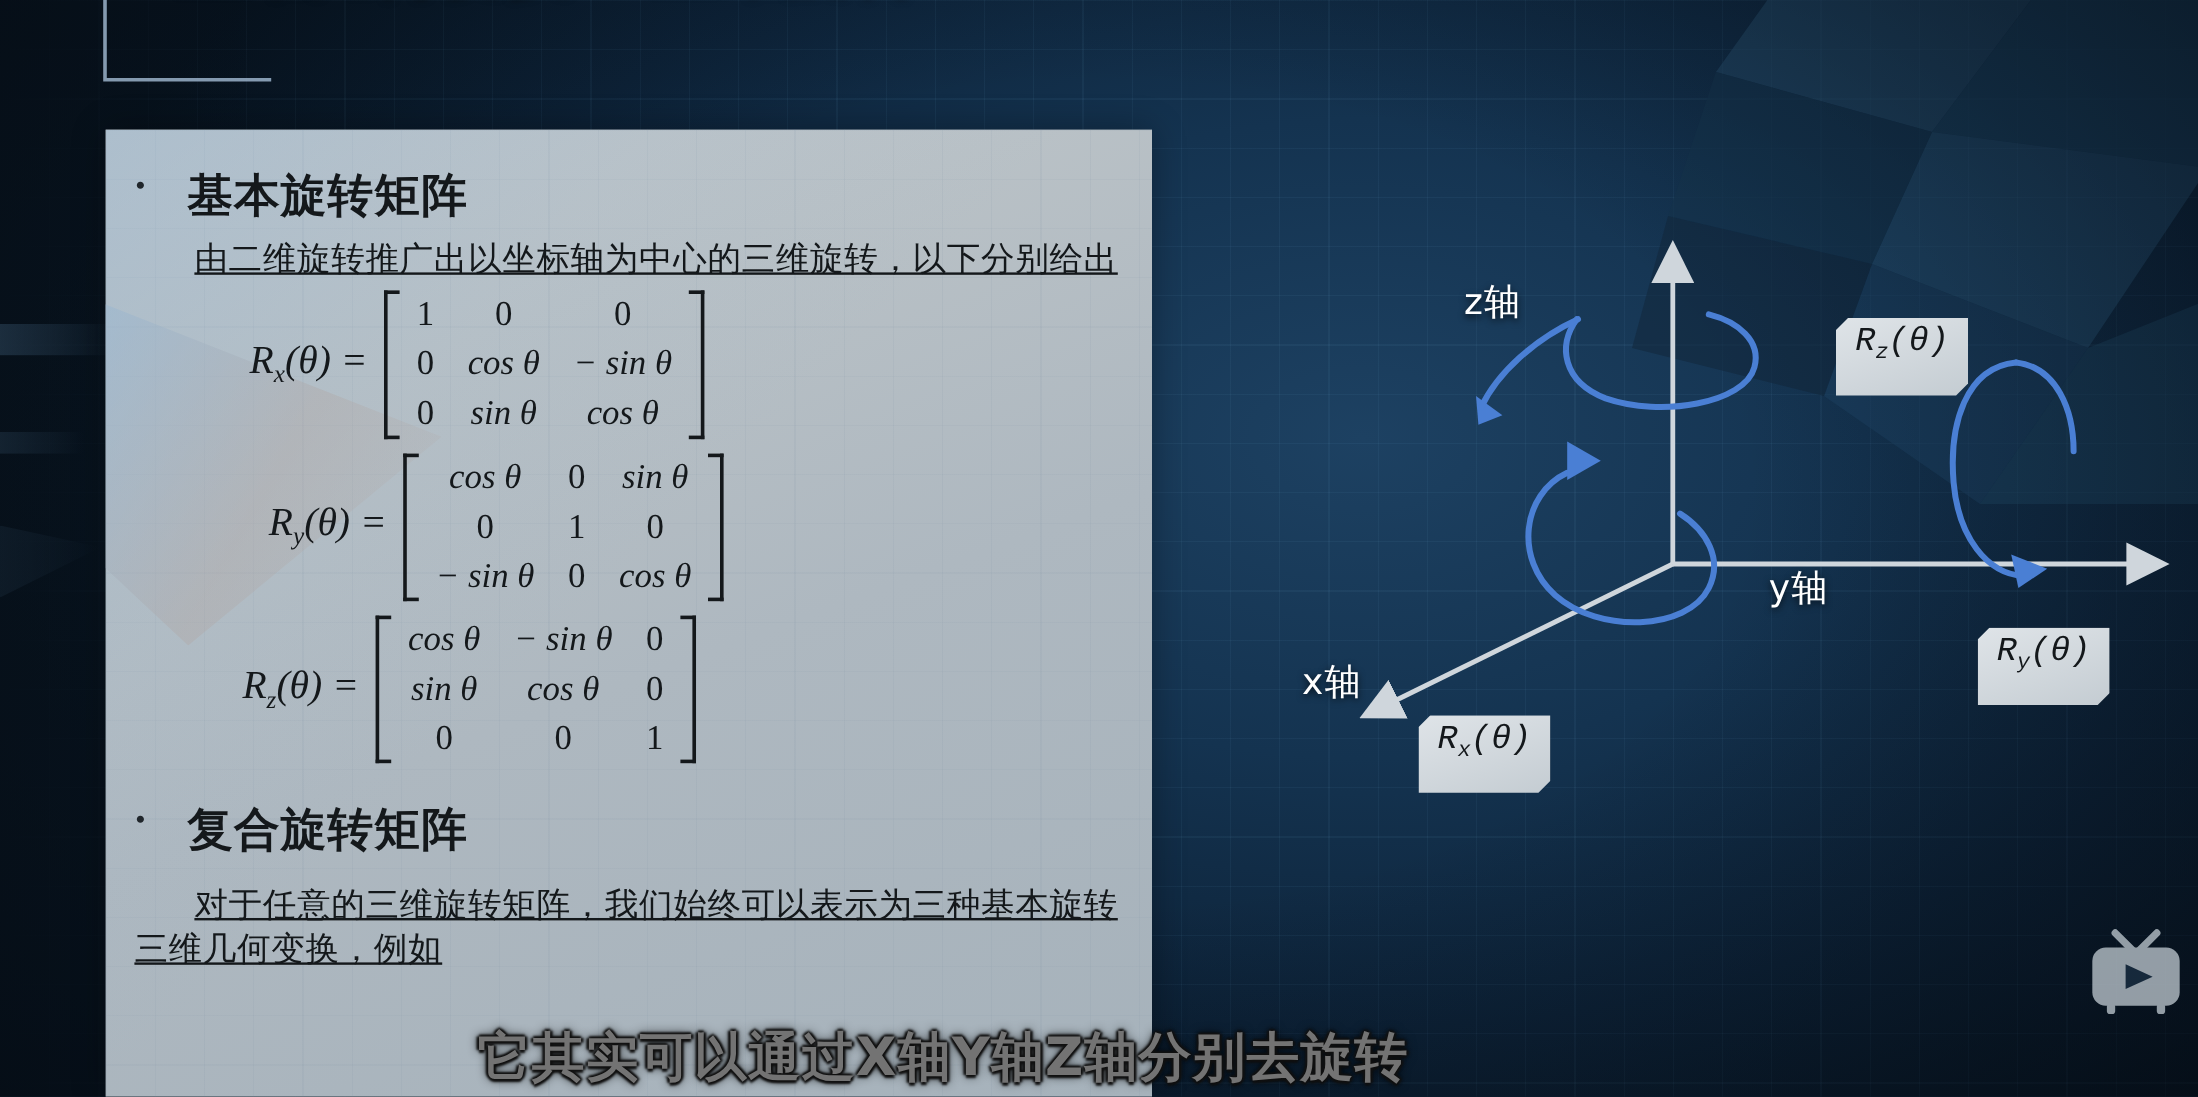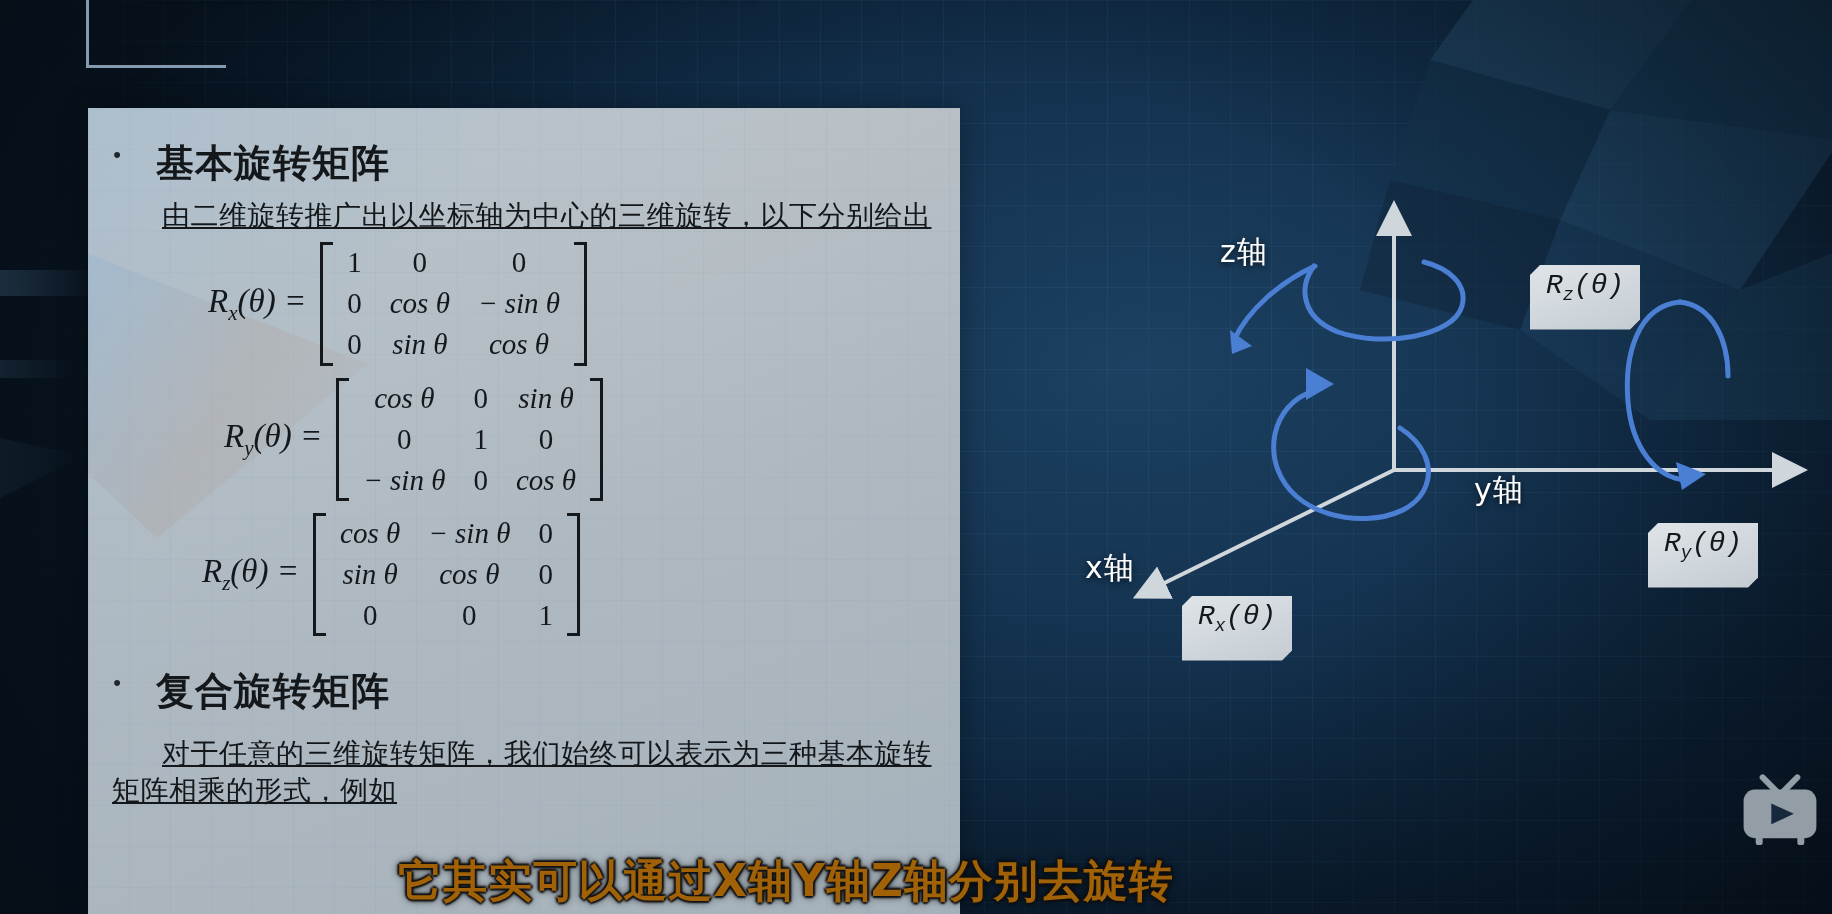--- a/index.html
+++ b/index.html
@@ -93,21 +93,21 @@
   .tag{ position:absolute;
     background:linear-gradient(160deg,#dfe4e8,#c4ccd2);
     color:#14181b; font-family:Liberation Mono, monospace; font-style:italic;
     font-size:28px; padding:5px 16px 25px; white-space:nowrap;
     clip-path:polygon(10px 0,100% 0,100% calc(100% - 10px),calc(100% - 10px) 100%,0 100%,0 10px);
     box-shadow:0 2px 8px rgba(0,0,0,.45); }
   .tag sub{ font-size:18px; }
 
   
   #subtitle{ position:absolute; left:0; top:852px; width:1572px; text-align:center;
-    font-size:44px; font-weight:700; letter-spacing:1px; color:#a16207;
+    font-size:44px; font-weight:700; letter-spacing:1px; color:#737373;
     font-family:"DejaVu Sans","Liberation Sans",sans-serif;
     text-shadow:-2px 0 2px #111,2px 0 2px #111,0 -2px 2px #111,0 2px 2px #111,0 0 9px rgba(0,0,0,.9);
   }
 
   
   #watermark{ position:absolute; right:8px; bottom:62px; width:88px; height:78px; opacity:.72; }
 </style>
 </head>
 <body>
 
@@ -240,21 +240,21 @@
         <div class="bk r"></div>
       </div>
     </div>
 
     <div class="bullet-row" style="margin-top:22px;">
       <div class="dot">•</div>
       <div style="padding-top:8px;">
         <div class="btitle" style="padding-left:28px;">复合旋转矩阵</div>
         <div class="para" style="margin-top:18px;">
           <span class="ind">对于任意的三维旋转矩阵，我们始终可以表示为三种基本旋转</span>
-          <span style="display:block;margin-left:-16px;">矩阵相乘的形式，例如</span>
+          <span style="display:block;margin-left:-16px;">三维几何变换，例如</span>
         </div>
       </div>
     </div>
 
 
   </div>
 </div>
 
 <div id="diagram">
   <svg width="722" height="560" viewBox="0 0 722 560">

